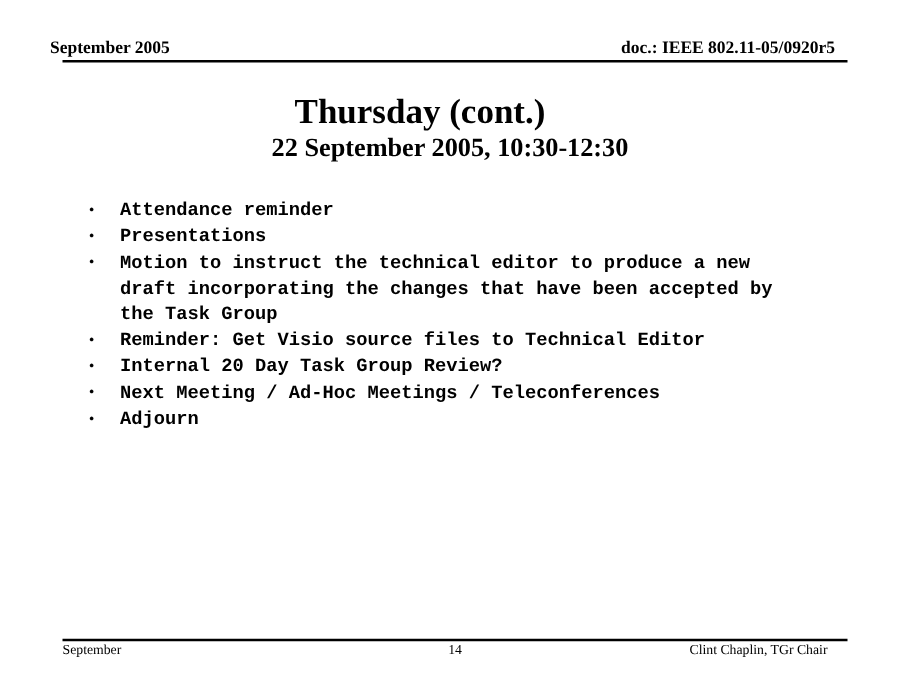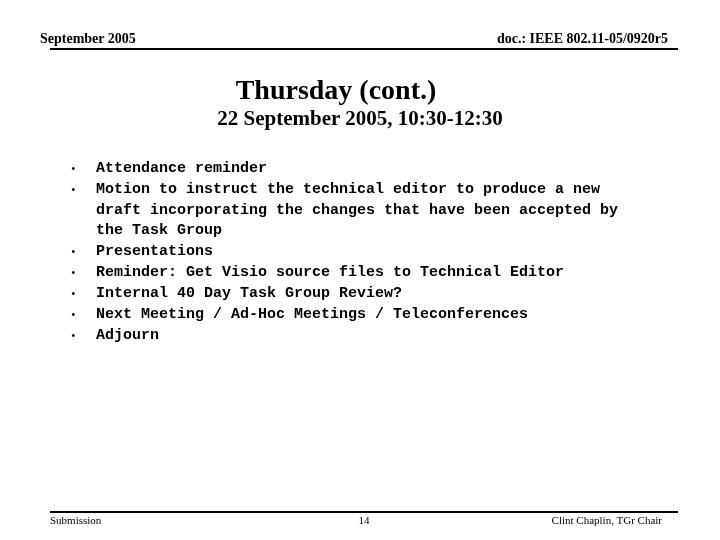--- a/index.html
+++ b/index.html
@@ -159,28 +159,28 @@
     <div class="header-right">doc.: IEEE 802.11-05/0920r5</div>
   </div>
   <div class="header-rule"></div>
 
   <div class="title">Thursday (cont.)</div>
 
   <div class="subtitle">22 September 2005, 10:30-12:30</div>
 
   <ul class="body-list">
     <li class="bullet-item">Attendance reminder</li>
+    <li class="bullet-item">Presentations</li>
     <li class="bullet-item">Motion to instruct the technical editor to produce a new draft incorporating the changes that have been accepted by the Task Group</li>
-    <li class="bullet-item">Presentations</li>
     <li class="bullet-item">Reminder: Get Visio source files to Technical Editor</li>
-    <li class="bullet-item">Internal 40 Day Task Group Review?</li>
+    <li class="bullet-item">Internal 20 Day Task Group Review?</li>
     <li class="bullet-item">Next Meeting / Ad-Hoc Meetings / Teleconferences</li>
     <li class="bullet-item">Adjourn</li>
   </ul>
 
   <div class="footer-rule"></div>
   <div class="footer">
-    <div class="footer-left">Submission</div>
+    <div class="footer-left">September</div>
     <div class="footer-center">14</div>
     <div class="footer-right">Clint Chaplin, TGr Chair</div>
   </div>
 
 </div>
 
 </body></html>

